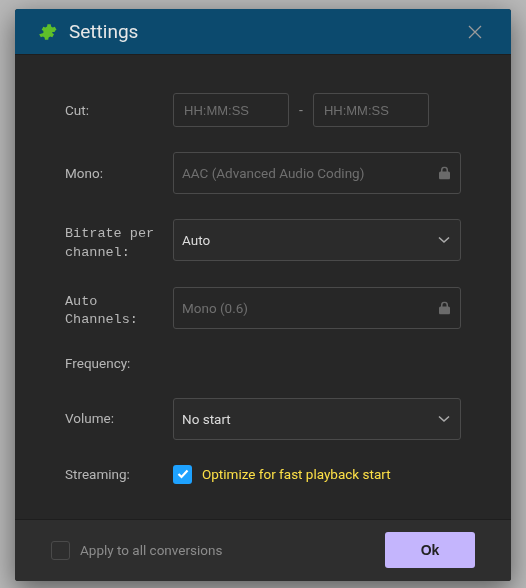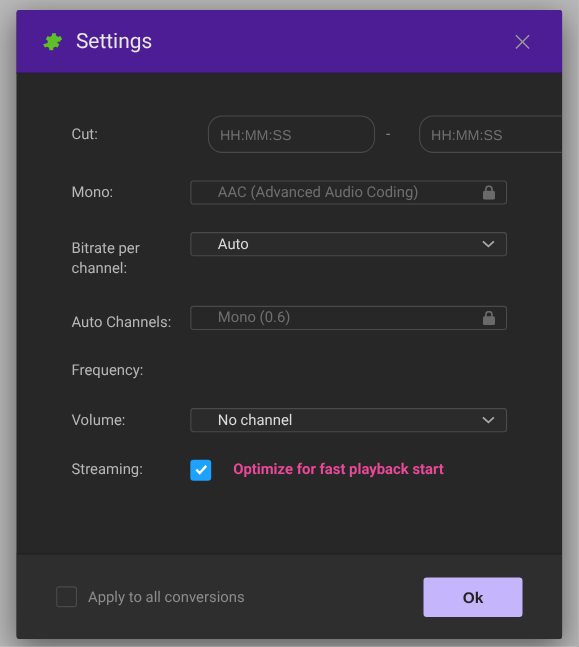--- a/index.html
+++ b/index.html
@@ -14,21 +14,21 @@
     box-shadow: 0 8px 28px rgba(0,0,0,0.5);
     display: flex;
     flex-direction: column;
     overflow: hidden;
   }
   .titlebar {
     height: 58px;
     display: flex;
     align-items: center;
     padding: 0 22px 0 22px;
-    background: #4c1d95;
+    background: #0c4a6e;
     border-bottom: 1px solid #1e1e1e;
   }
   .title-text {
     color: #e8e8e8;
     font-size: 19px;
     font-weight: 400;
     margin-left: 12px;
   }
   .close-btn {
     margin-left: auto;
@@ -40,55 +40,54 @@
   .content {
     flex: 1;
     padding: 38px 50px 10px 50px;
   }
   .row {
     display: flex;
     align-items: center;
     margin-bottom: 25px;
   }
   .row.tall { align-items: flex-start; }
-  .row.tall .label { padding-top: 6px; }
+  .row.tall .label { padding-top: 6px; font-family: Liberation Mono, monospace; }
   .label {
     width: 108px;
     color: #b7b7b7;
     font-size: 13.5px;
     line-height: 1.35;
     flex-shrink: 0;
   }
   .controls {
     flex: 1;
     display: flex;
     align-items: center;
     gap: 10px;
   }
   .hsep { color: #888; font-size: 14px; }
   input.timebox {
-    width: 152px; height: 34px;
+    width: 116px; height: 34px;
     background: transparent;
     border: 1px solid #4a4a4a;
-    border-radius: 13px;
+    border-radius: 3px;
     color: #ccc;
     font-size: 13px;
     padding: 0 10px;
     outline: none;
-    margin-left: 16px;
   }
   input.timebox::placeholder { color: #6f6f6f; }
   .select, .locked {
     flex: 1;
-    height: 22px;
+    height: 42px;
     border: 1px solid #4a4a4a;
     border-radius: 3px;
     display: flex;
     align-items: center;
-    padding: 0 24px;
+    padding: 0 8px;
     position: relative;
     cursor: pointer;
     color: #dcdcdc;
     font-size: 13.5px;
     background: #2b2b2b;
   }
   .locked {
     cursor: default;
     color: #6f6f6f;
     background: transparent;
@@ -107,24 +106,22 @@
     width: 19px; height: 19px;
     border-radius: 3px;
     display: inline-flex;
     align-items: center; justify-content: center;
     cursor: pointer;
     flex-shrink: 0;
   }
   .chk.checked { background: #1ea2ff; }
   .chk.unchecked { border: 1.5px solid #4a4a4a; }
   .chk-label {
-    margin-left: 10px;
-    color: #ec4899;
+    color: #fde047;
     font-size: 13.5px;
-    font-weight: bold;
   }
   .footer {
     height: 78px;
     background: #2e2e2e;
     border-top: 1px solid #1e1e1e;
     display: flex;
     align-items: center;
     padding: 0 36px;
   }
   .apply-wrap { display: flex; align-items: center; }
@@ -218,21 +215,21 @@
       </div>
 
       <div class="row">
         <div class="label">Frequency:</div>
       </div>
 
       <div class="row">
         <div class="label">Volume:</div>
         <div class="controls">
           <div class="select">
-            <span>No channel</span>
+            <span>No start</span>
             <span class="chev">
               <svg width="12" height="8" viewBox="0 0 12 8">
                   <path fill="none" stroke="currentColor" stroke-width="1.6" d="M1 1.5L6 6l5-4.5"></path>
                 </svg>
             </span>
           </div>
         </div>
       </div>
 
       <div class="row">

